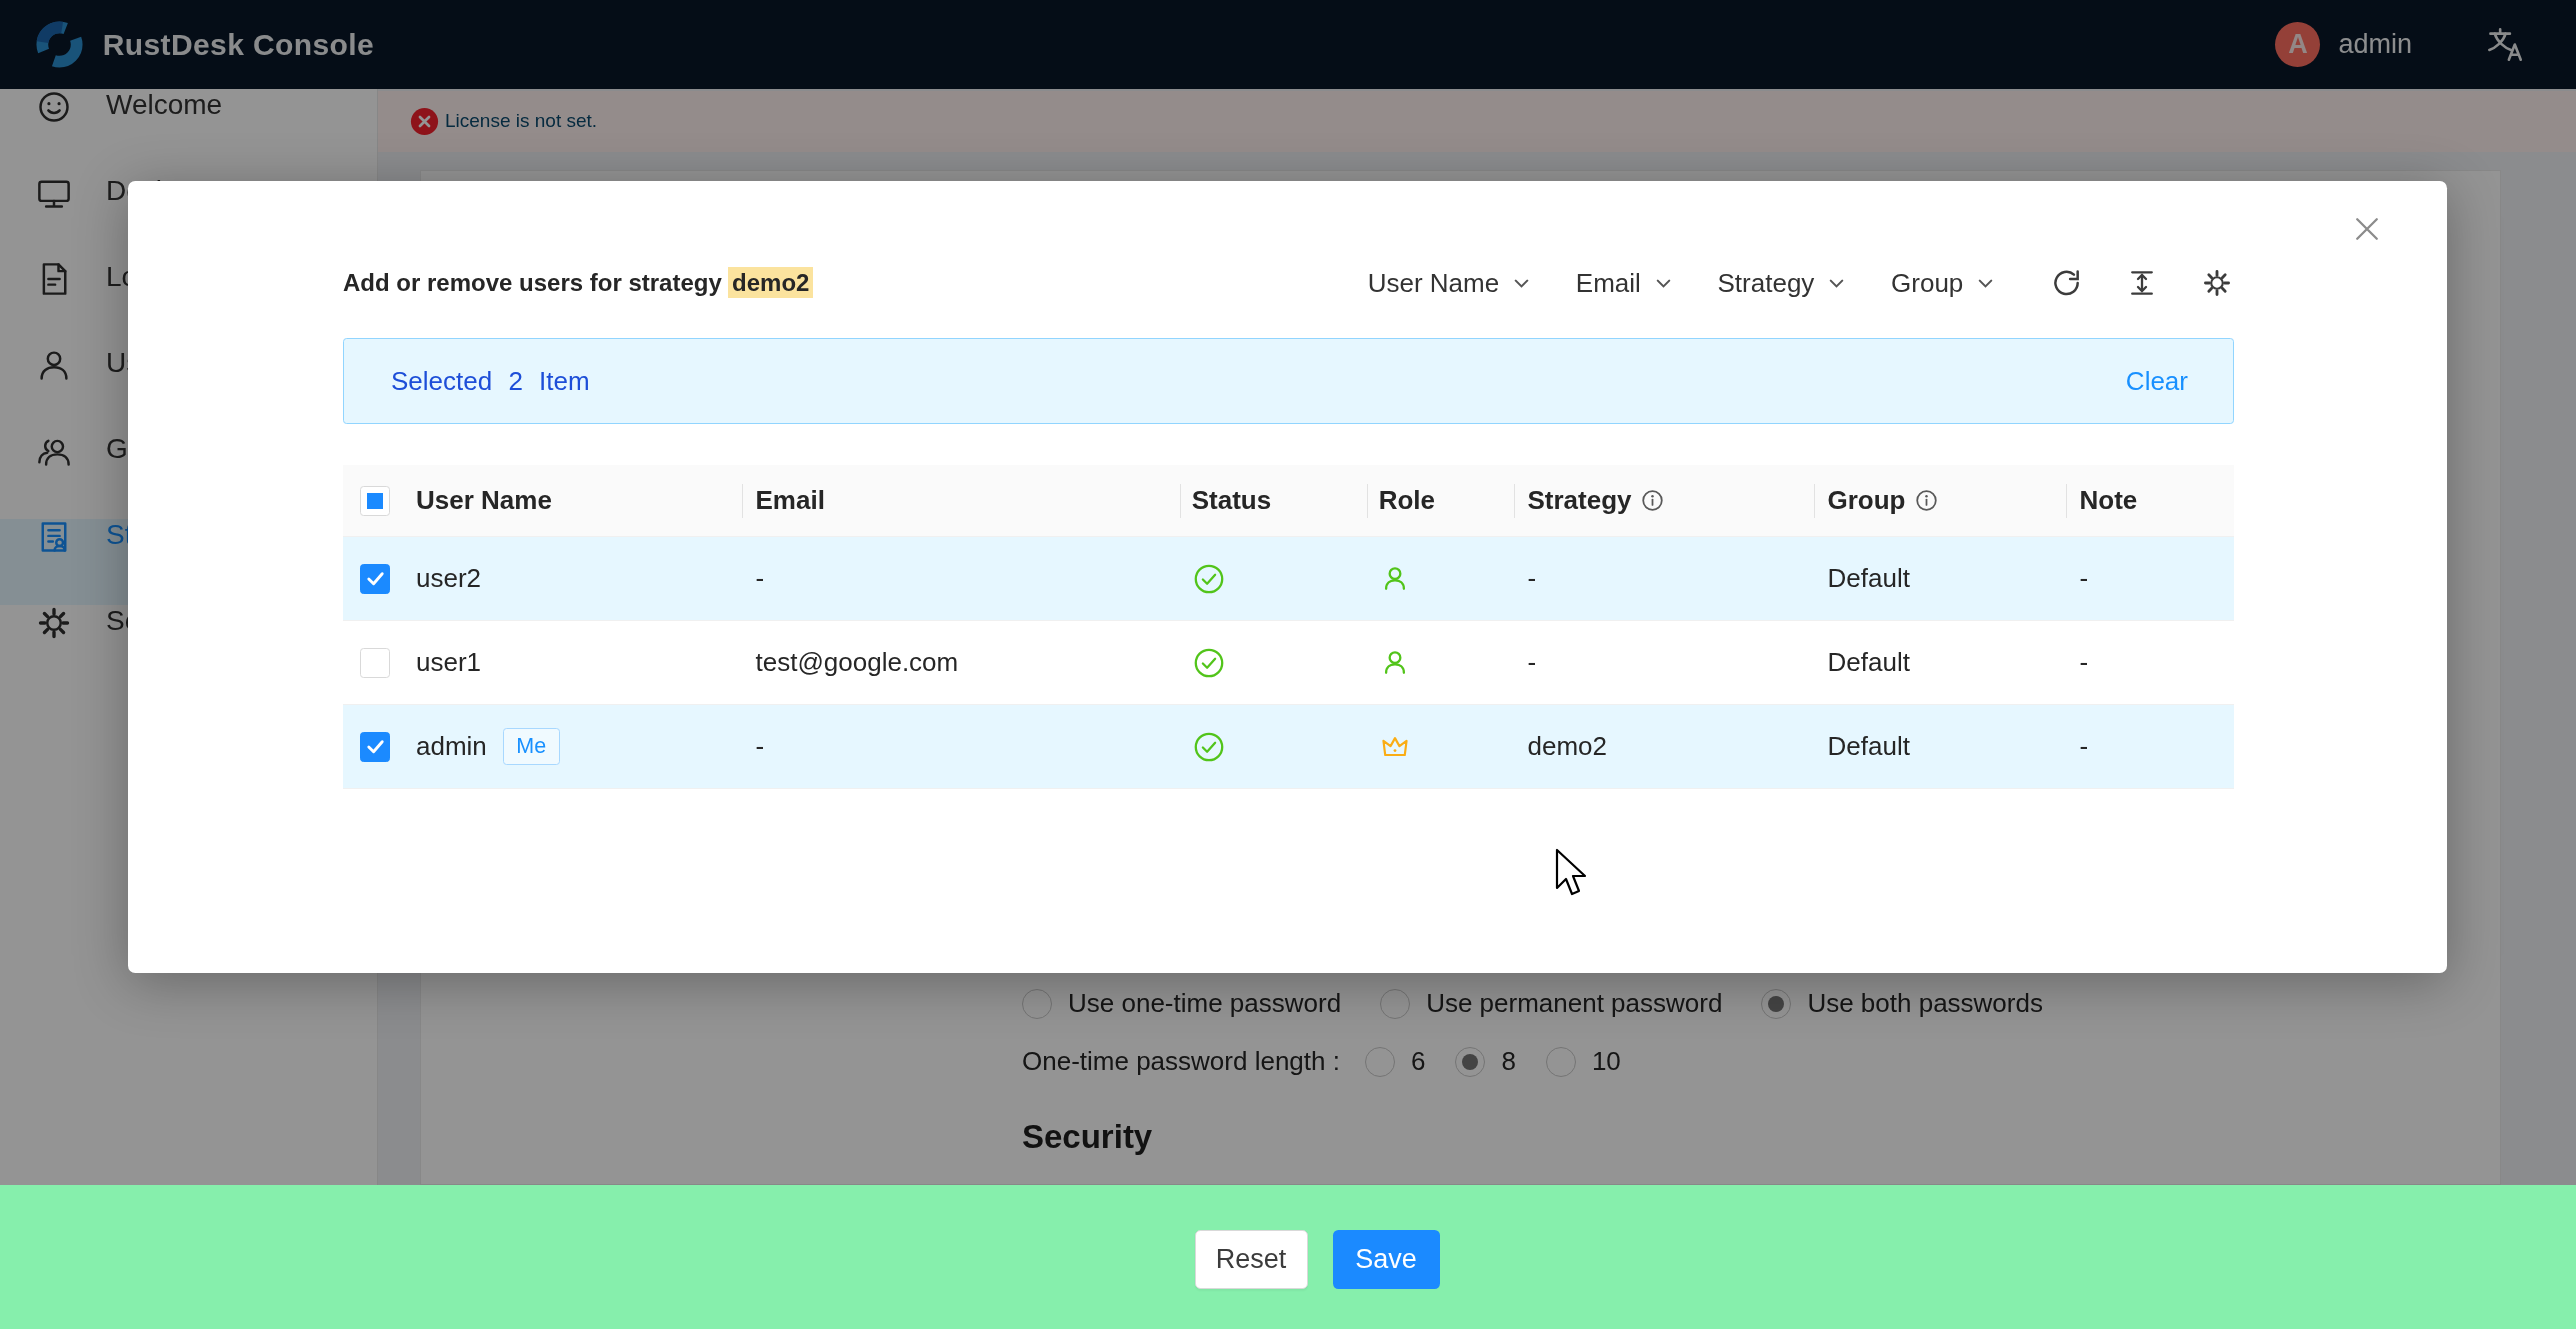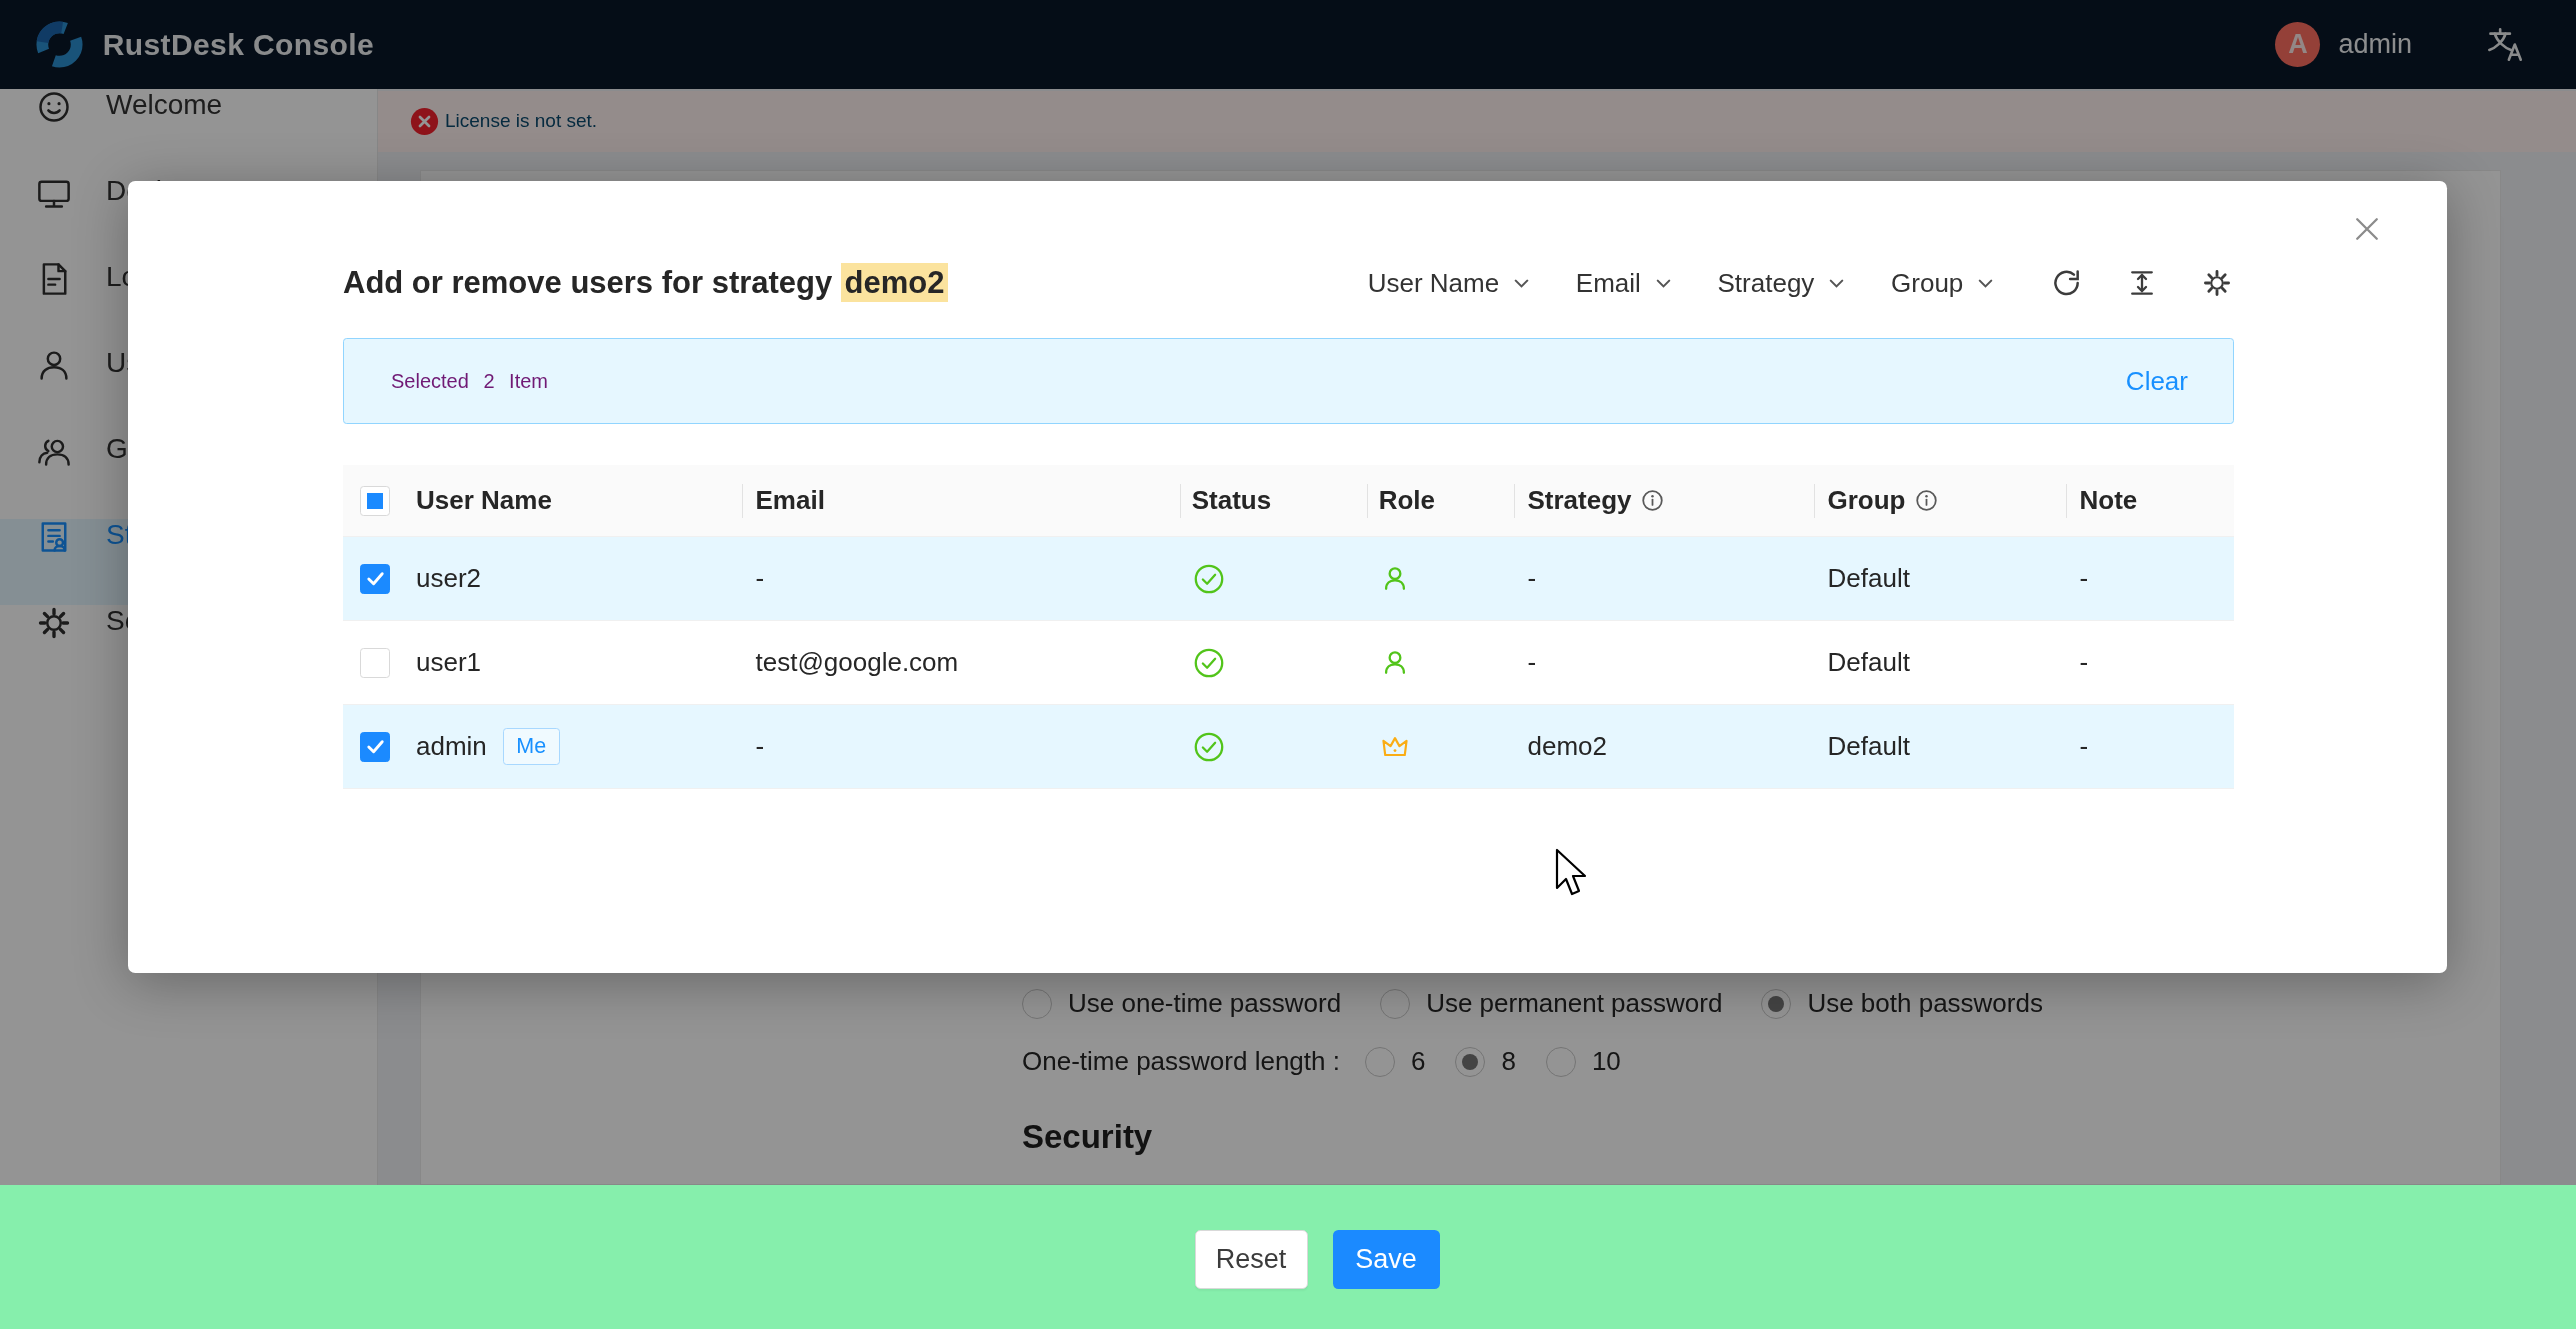--- a/index.html
+++ b/index.html
@@ -62,31 +62,31 @@
   
   .overlay { position:absolute; left:0; top:0; width:2576px; height:1185px; background:rgba(0,0,0,0.42); z-index:10; }
 
   
   .modal { position:absolute; left:128px; top:181px; width:2319px; height:792px; background:#ffffff;
            border-radius:7.2px; box-shadow:0 9px 54px rgba(0,0,0,0.30); z-index:20; }
   .close-btn { position:absolute; top:32px; right:64px; width:32px; height:32px; color:#8c8c8c; cursor:pointer; }
 
   .title-row { position:absolute; left:215px; right:214px; top:77px; height:50px;
                display:flex; align-items:center; justify-content:space-between; }
-  .m-title { font-size:31px; font-weight:600; color:#262626; }
+  .m-title { font-size:24px; font-weight:600; color:#262626; }
   .hl { background:#fbe39e; padding:1.8px 3.6px; }
   .filters { display:flex; align-items:center; }
   .filter { display:flex; align-items:center; font-size:26px; color:#333; margin-left:43px; cursor:pointer; }
   .filter .chev { margin-left:10.7px; color:#555; }
   .tool-icon { margin-left:43px; width:32px; height:32px; color:#3c3c3c; cursor:pointer; }
   .tool-icon.first { margin-left:54px; }
 
   .sel-banner { position:absolute; left:215px; top:157px; width:1891px; height:86px; background:#e6f7ff;
                 border:0.9px solid #91d5ff; border-radius:3.6px; display:flex; align-items:center; }
-  .sel-text { margin-left:47px; font-size:20px; color:#701a75; word-spacing:9px; }
+  .sel-text { margin-left:47px; font-size:26px; color:#1d4ed8; word-spacing:9px; }
   .clear-link { margin-left:auto; margin-right:45px; font-size:26px; color:#1890ff; cursor:pointer; }
 
   .table { position:absolute; left:215px; top:284px; width:1891px; }
   .thead { display:flex; align-items:center; height:72px; background:#fafafa; border-bottom:0.9px solid #f0f0f0;
            font-size:26px; font-weight:700; color:#262626; }
   .trow { display:flex; align-items:center; height:84px; border-bottom:0.9px solid #f0f0f0;
           font-size:26px; color:#262626; background:#fff; }
   .trow.selected { background:#e6f7ff; }
   .col-cb { width:64px; display:flex; justify-content:center; }
   .col-name { width:336px; padding-left:9px; display:flex; align-items:center; }

